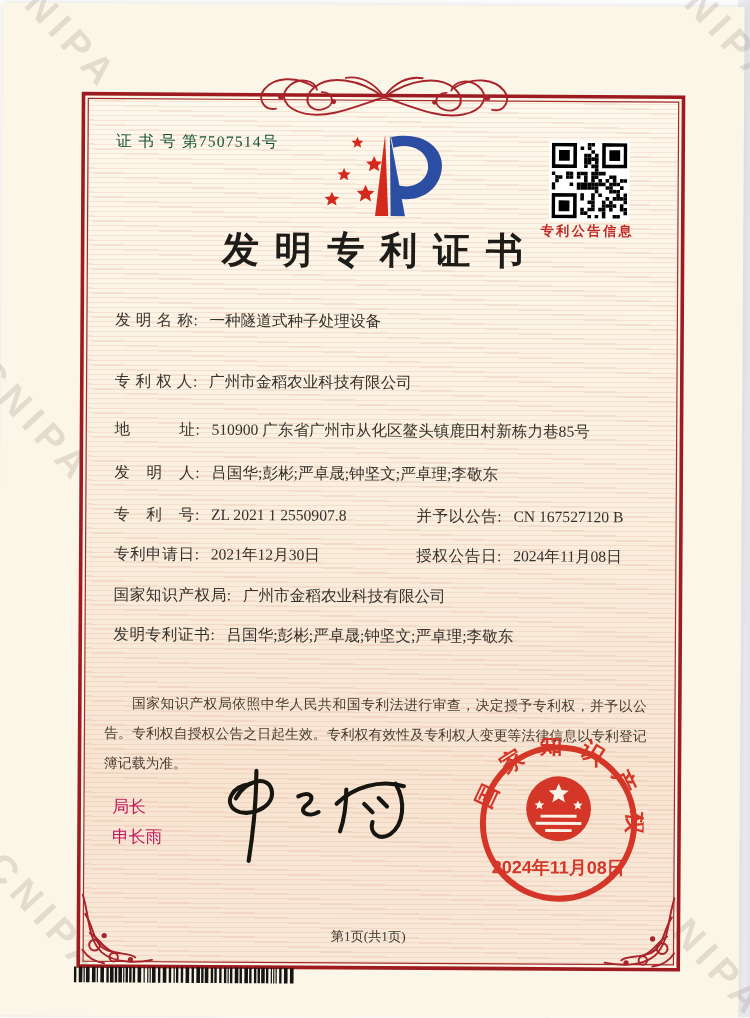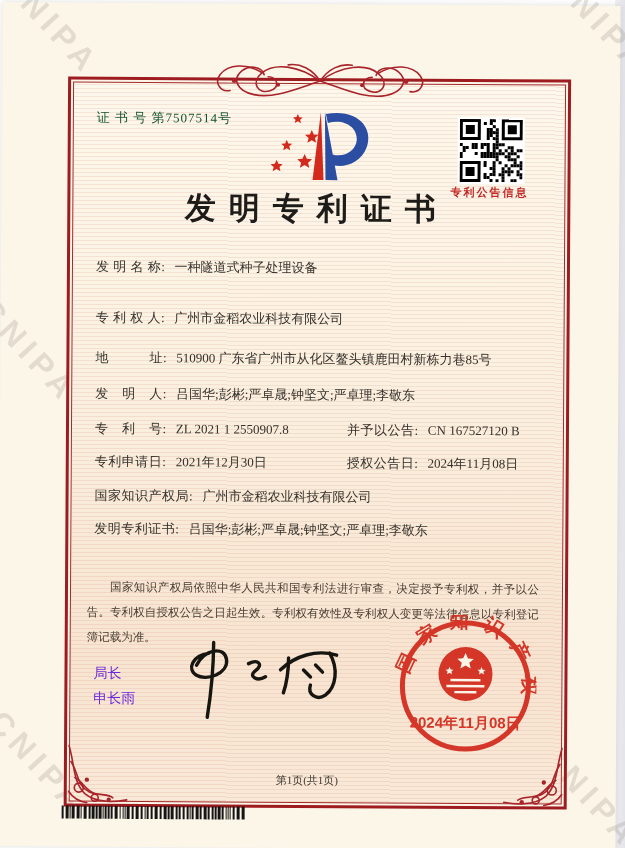--- a/index.html
+++ b/index.html
@@ -36,21 +36,21 @@
   .rows{position:absolute;left:95px;top:250px;width:445px;font-size:13px;color:#35312b;}
   .row{position:absolute;left:0;white-space:nowrap;}
   .row .lab{letter-spacing:.5px;}
   .row .val{margin-left:6px;}
   .r-name{top:5px;} .r-patentee{top:56px;} .r-addr{top:96px;} .r-inv{top:132px;}
   .r-patno{top:167px;} .r-grantno{top:167px;left:252px;}
   .r-filed{top:200px;} .r-grantdate{top:200px;left:252px;}
   .r-appat{top:234px;} .r-invat{top:267px;}
   .legal{position:absolute;left:88px;top:572px;width:452px;font-size:11.5px;
     line-height:25px;color:#473c2f;text-align:justify;text-indent:2em;}
-  .signer{position:absolute;left:95px;top:658px;font-size:14px;color:#6d28d9;line-height:25px;}
+  .signer{position:absolute;left:95px;top:658px;font-size:14px;color:#be185d;line-height:25px;}
   .signature{position:absolute;left:168px;top:634px;}
   .seal{position:absolute;left:396px;top:610px;}
   .page-foot{position:absolute;left:0;top:769px;width:618px;text-align:center;
     font-size:11px;color:#3c382f;}
   .barcode{position:absolute;left:64px;top:803px;height:13px;display:flex;align-items:stretch;}
   .barcode span{display:block;height:100%;}
 </style>
 </head>
 <body>
 

